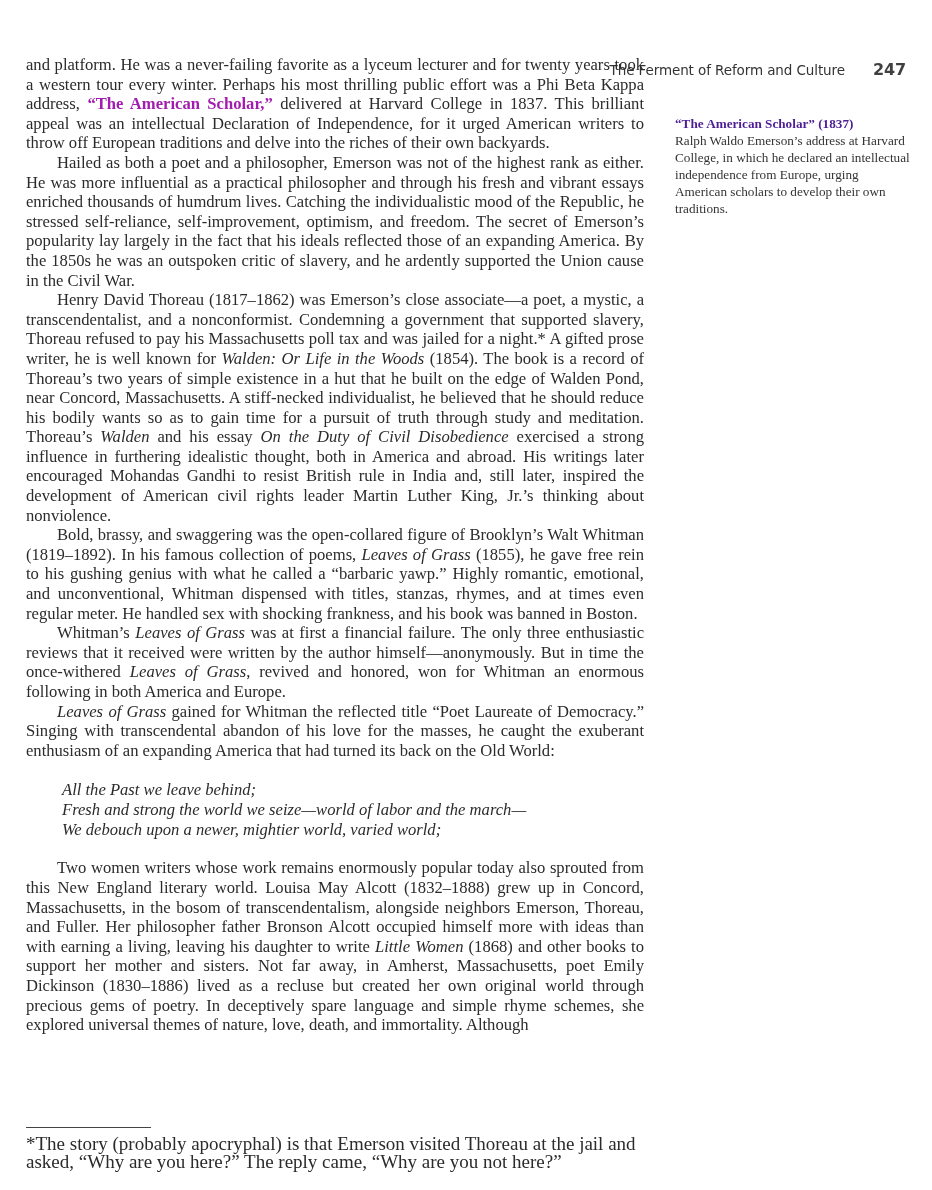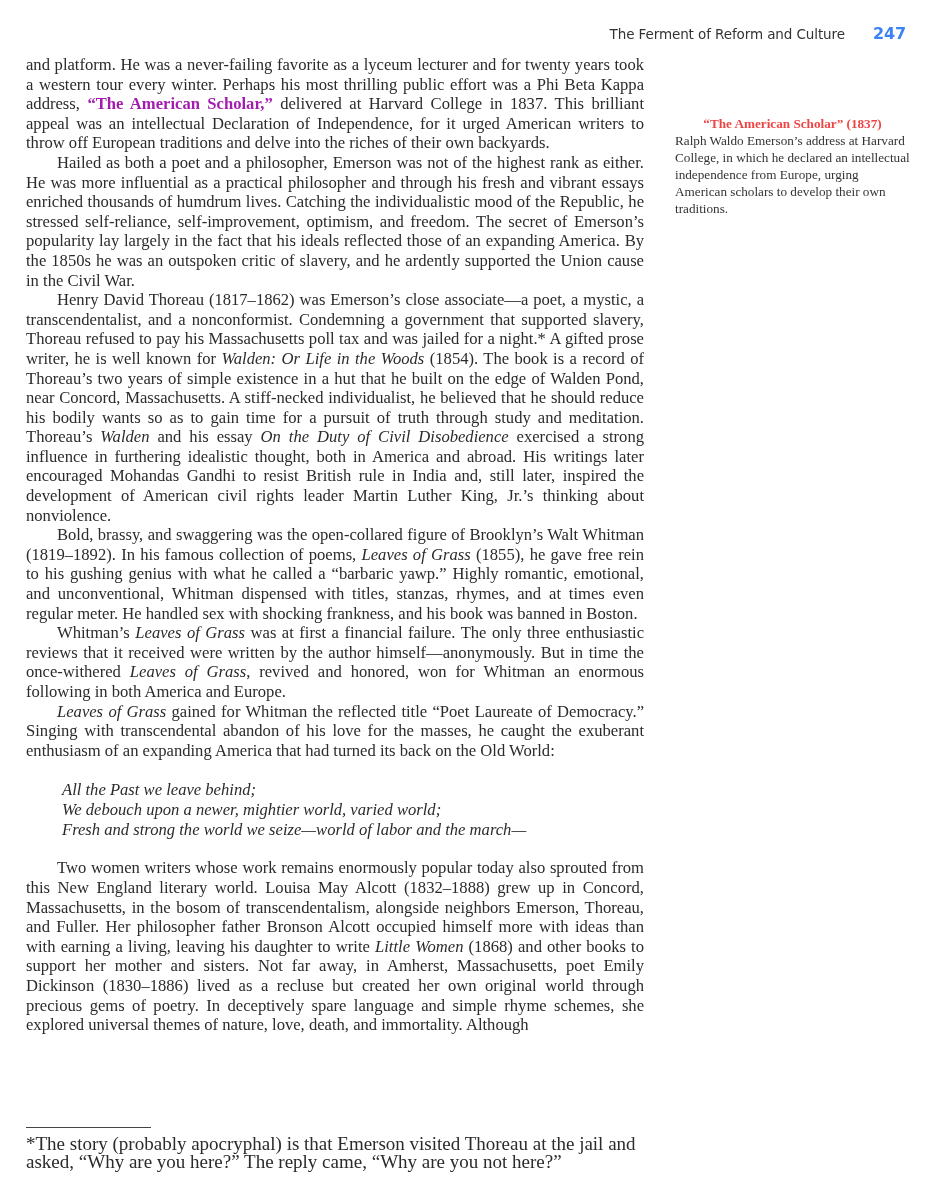--- a/index.html
+++ b/index.html
@@ -5,39 +5,39 @@
   html, body { margin: 0; padding: 0; }
   body {
     width: 932px; height: 1190px; background: #ffffff; position: relative; overflow: hidden;
     color: #2a2a2a;
   }
   .running-head {
     position: absolute; top: 24px; right: 26px;
     font-family: "DejaVu Sans", sans-serif; font-size: 13.5px; color: #333;
     display: flex; align-items: baseline; gap: 28px; letter-spacing: -0.1px;
   }
-  .running-head .page-num { font-weight: bold; font-size: 16px; color: #3b82f6; }
+  .running-head .page-num { font-weight: bold; font-size: 16px; color: #404040; margin-top: 36px; }
   .main-col {
     position: absolute; left: 26px; top: 55px; width: 618px;
     font-family: "Liberation Serif", serif; font-size: 16.6px; line-height: 19.6px;
     text-align: justify; color: #2b2b2b;
   }
   .main-col p { margin: 0; text-indent: 0; }
   .main-col p.indent { text-indent: 31px; }
   .key-term { color: #a21caf; font-weight: bold; }
   em { font-style: italic; }
   .poem {
     margin: 20px 0 18px 36px; font-style: italic; text-align: left;
   }
   .poem div { line-height: 20px; }
   .sidebar {
     position: absolute; left: 675px; top: 115px; width: 235px;
     font-family: "Liberation Serif", serif; font-size: 13.2px; line-height: 17px; color: #333;
   }
-  .sidebar .term { color: #ef4444; font-weight: bold; font-style: normal; text-align: center; }
+  .sidebar .term { color: #4c1d95; font-weight: bold; font-style: normal; }
   .sidebar .def { }
   .footnote-rule {
     position: absolute; left: 26px; top: 1127px; width: 125px; height: 0;
     border-top: 1px solid #444;
   }
   .footnote {
     position: absolute; left: 26px; top: 1135px; width: 610px;
     font-family: "Liberation Serif", serif; font-size: 19px; line-height: 17.5px; color: #2b2b2b;
   }
 </style>
@@ -57,22 +57,22 @@
   <p class="indent"><span>Henry David Thoreau (1817–1862) was Emerson’s close associate—a poet, a mystic, a transcendentalist, and a nonconformist. Condemning a government that supported slavery, Thoreau refused to pay his Massachusetts poll tax and was jailed for a night.* A gifted prose writer, he is well known for </span><em>Walden: Or Life in the Woods</em><span> (1854). The book is a record of Thoreau’s two years of simple existence in a hut that he built on the edge of Walden Pond, near Concord, Massachusetts. A stiff-necked individualist, he believed that he should reduce his bodily wants so as to gain time for a pursuit of truth through study and meditation. Thoreau’s </span><em>Walden</em><span> and his essay </span><em>On the Duty of Civil Disobedience</em><span> exercised a strong influence in furthering idealistic thought, both in America and abroad. His writings later encouraged Mohandas Gandhi to resist British rule in India and, still later, inspired the development of American civil rights leader Martin Luther King, Jr.’s thinking about nonviolence.</span></p>
 
   <p class="indent"><span>Bold, brassy, and swaggering was the open-collared figure of Brooklyn’s Walt Whitman (1819–1892). In his famous collection of poems, </span><em>Leaves of Grass</em><span> (1855), he gave free rein to his gushing genius with what he called a “barbaric yawp.” Highly romantic, emotional, and unconventional, Whitman dispensed with titles, stanzas, rhymes, and at times even regular meter. He handled sex with shocking frankness, and his book was banned in Boston.</span></p>
 
   <p class="indent"><span>Whitman’s </span><em>Leaves of Grass</em><span> was at first a financial failure. The only three enthusiastic reviews that it received were written by the author himself—anonymously. But in time the once-withered </span><em>Leaves of Grass</em><span>, revived and honored, won for Whitman an enormous following in both America and Europe.</span></p>
 
   <p class="indent"><em>Leaves of Grass</em><span> gained for Whitman the reflected title “Poet Laureate of Democracy.” Singing with transcendental abandon of his love for the masses, he caught the exuberant enthusiasm of an expanding America that had turned its back on the Old World:</span></p>
 
   <div class="poem">
     <div>All the Past we leave behind;</div>
+    <div>Fresh and strong the world we seize—world of labor and the march—</div>
     <div>We debouch upon a newer, mightier world, varied world;</div>
-    <div>Fresh and strong the world we seize—world of labor and the march—</div>
   </div>
 
 
   <p class="indent"><span>Two women writers whose work remains enormously popular today also sprouted from this New England literary world. Louisa May Alcott (1832–1888) grew up in Concord, Massachusetts, in the bosom of transcendentalism, alongside neighbors Emerson, Thoreau, and Fuller. Her philosopher father Bronson Alcott occupied himself more with ideas than with earning a living, leaving his daughter to write </span><em>Little Women</em><span> (1868) and other books to support her mother and sisters. Not far away, in Amherst, Massachusetts, poet Emily Dickinson (1830–1886) lived as a recluse but created her own original world through precious gems of poetry. In deceptively spare language and simple rhyme schemes, she explored universal themes of nature, love, death, and immortality. Although</span></p>
 </div>
 
 <div class="sidebar">
   <div class="term">“The American Scholar” (1837)</div>
   <div class="def">Ralph Waldo Emerson’s address at Harvard College, in which he declared an intellectual independence from Europe, urging American scholars to develop their own traditions.</div>
 </div>

